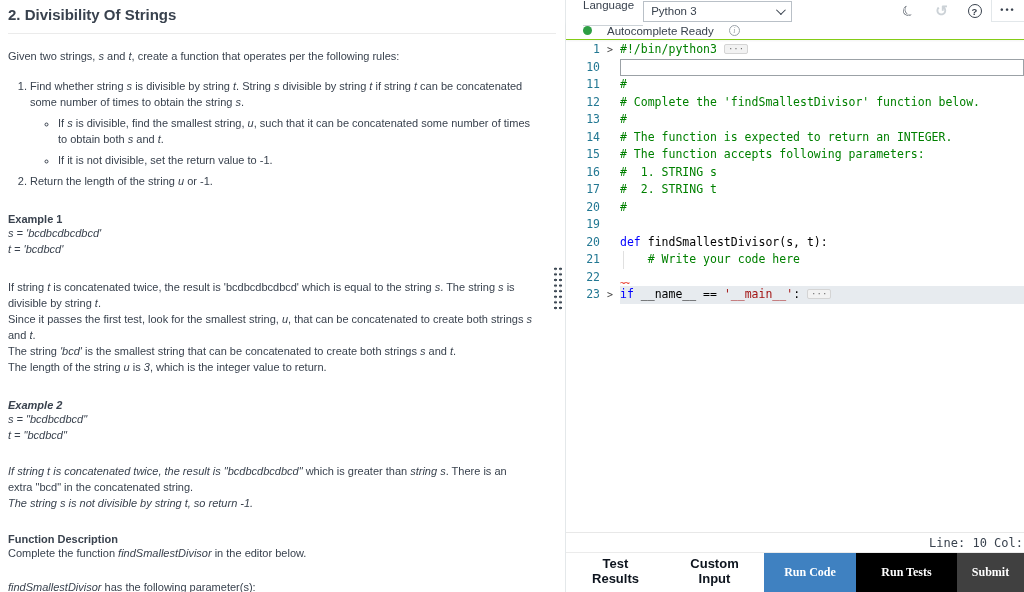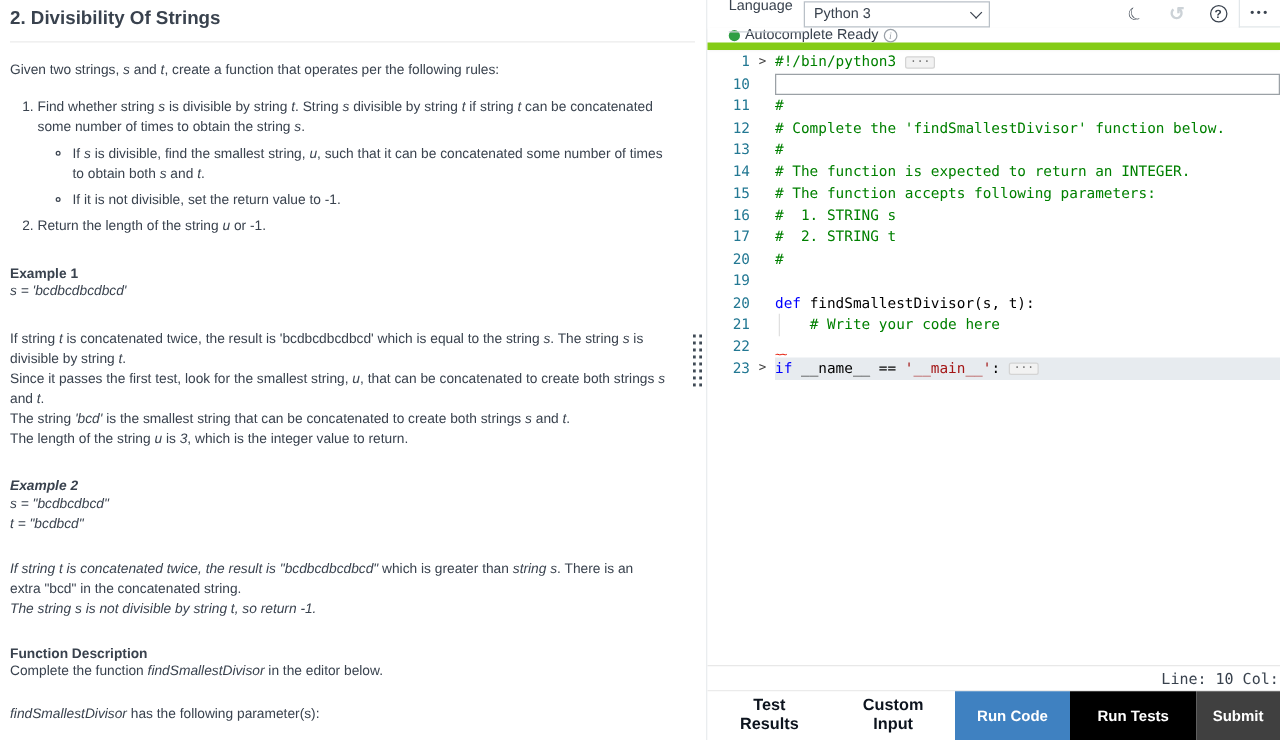--- a/index.html
+++ b/index.html
@@ -42,21 +42,21 @@
   .lang-select { width:149px; height:21px; border:1px solid #b9c0c7; display:flex; align-items:center; justify-content:space-between; padding:0 8px 0 7px; font-size:11.5px; color:#39424e; background:#fff; cursor:pointer; }
   .chev { width:7px; height:7px; border-right:1.4px solid #39424e; border-bottom:1.4px solid #39424e; transform:rotate(45deg) translateY(-2px); flex:none; }
   .hdr-icons { position:absolute; right:0; top:0; height:22px; display:flex; align-items:center; }
   .icon-slot { width:33px; height:22px; display:flex; align-items:center; justify-content:center; cursor:pointer; }
   .moon { font-size:14px; color:#39424e; transform:rotate(-28deg); }
   .hist { font-size:15px; color:#ccd2d7; font-weight:700; }
   .helpc { width:14px; height:14px; border:1.4px solid #39424e; border-radius:50%; font-size:9.5px; font-weight:700; color:#39424e; display:flex; align-items:center; justify-content:center; }
   .morebox { border-left:1px solid #e2e7ea; border-bottom:1px solid #e2e7ea; width:33px; height:22px; }
   .dots3 { font-size:9px; letter-spacing:2px; color:#39424e; font-weight:700; transform:translateY(-1px); }
 
-  .auto-bar { height:18px; flex:none; display:flex; align-items:center; gap:4px; padding-left:17px; border-bottom:6px solid #84cc16; box-shadow:0 1px 2px rgba(0,0,0,.05); font-size:11.5px; color:#39424e; }
+  .auto-bar { height:18px; flex:none; display:flex; align-items:center; gap:15px; padding-left:17px; border-bottom:1px solid #84cc16; box-shadow:0 1px 2px rgba(0,0,0,.05); font-size:11.5px; color:#39424e; }
   .green-dot { width:9px; height:9px; border-radius:50%; background:#2e9e44; flex:none; }
   .info-ic { width:11px; height:11px; border:1px solid #9aa1a8; border-radius:50%; color:#9aa1a8; font-size:8px; display:flex; align-items:center; justify-content:center; font-style:italic; font-family:"Liberation Serif",serif; }
 
   .code-area { flex:1; font-family:"DejaVu Sans Mono", monospace; font-size:11.5px; padding-top:1px; overflow:hidden; }
   .code-row { display:flex; height:17.5px; line-height:17.5px; align-items:stretch; }
   .ln { width:34px; flex:none; text-align:right; color:#237893; }
   .foldcol { width:20px; flex:none; text-align:center; color:#424242; font-size:10px; cursor:pointer; }
   .code-text { flex:1; white-space:pre; color:#000; min-width:0; }
   .tok-comment { color:#008000; }
   .tok-keyword { color:#0000ff; }
@@ -66,21 +66,21 @@
   .code-row.hl .code-text { background:#e7ebef; }
   .code-text.guide { background:linear-gradient(#e0e0e0,#e0e0e0) 3px 0 / 1px 100% no-repeat; }
   .fold-pill { display:inline-block; margin-left:7px; padding:0 3px; height:10px; line-height:8px; font-size:9px; color:#707070; background:#f2f2f2; border:1px solid #d4d4d4; border-radius:2px; vertical-align:1px; cursor:pointer; }
   .squiggle { color:#e51400; font-size:9px; letter-spacing:-1px; display:inline-block; transform:translateY(5px); }
 
   .status-bar { height:20px; flex:none; border-top:1px solid #e8e8e8; display:flex; align-items:center; justify-content:flex-end; font-family:"DejaVu Sans Mono", monospace; font-size:12px; color:#39424e; padding-right:1px; }
 
   .footer { height:40px; flex:none; border-top:1px solid #ebebeb; display:flex; align-items:stretch; }
   .tab { width:99px; flex:none; text-align:center; font-weight:700; font-size:13px; line-height:15px; padding-top:3px; color:#0d141e; cursor:pointer; }
   .tab span { display:block; }
-  .fbtn { border:0; color:#fff; font-family:Liberation Sans, sans-serif; font-weight:700; font-size:12px; cursor:pointer; }
+  .fbtn { border:0; color:#fff; font-family:Liberation Serif, serif; font-weight:700; font-size:12px; cursor:pointer; }
   .btn-run-code { width:92px; background:#3f81c1; }
   .btn-run-tests { width:101px; background:#000000; }
   .btn-submit { flex:1; background:#404040; }
 </style>
 </head>
 <body>
 
 <div class="app">
 
   <section class="problem-pane">
@@ -97,20 +97,21 @@
             <li><span>If it is not divisible, set the return value to -1.</span></li>
           </ul>
         </li>
         <li>
           <span><span>Return the length of the string </span><i>u</i><span> or -1.</span></span>
         </li>
       </ol>
 
       <h2 class="ex-head">Example 1</h2>
       <p class="ex-line">s = 'bcdbcdbcdbcd'</p>
+      <p class="ex-line">t = 'bcdbcd'</p>
 
       <p class="bodytxt mt22"><span>If string </span><i>t</i><span> is concatenated twice, the result is 'bcdbcdbcdbcd' which is equal to the string </span><i>s</i><span>.  The string </span><i>s</i><span> is divisible by string </span><i>t</i><span>.</span></p>
       <p class="bodytxt"><span>Since it passes the first test, look for the smallest string, </span><i>u</i><span>, that can be concatenated to create both strings </span><i>s</i><span> and </span><i>t</i><span>.</span></p>
       <p class="bodytxt"><span>The string </span><i>'bcd'</i><span> is the smallest string that can be concatenated to create both strings </span><i>s</i><span> and </span><i>t</i><span>.</span></p>
       <p class="bodytxt"><span>The length of the string </span><i>u</i><span> is </span><i>3</i><span>, which is the integer value to return.</span></p>
 
       <h2 class="ex-head italic">Example 2</h2>
       <p class="ex-line">s = "bcdbcdbcd"</p>
       <p class="ex-line">t = "bcdbcd"</p>
 

